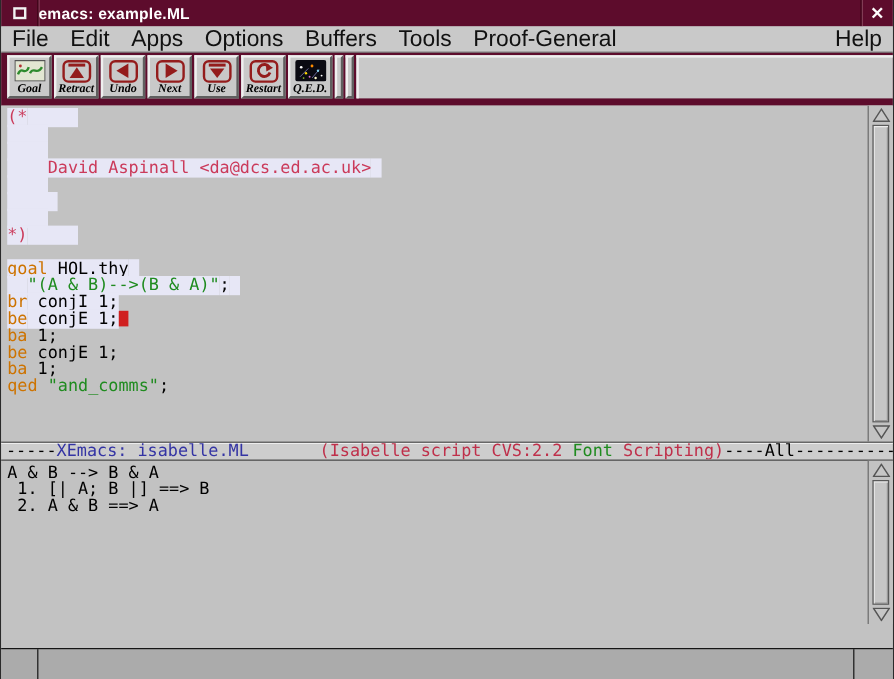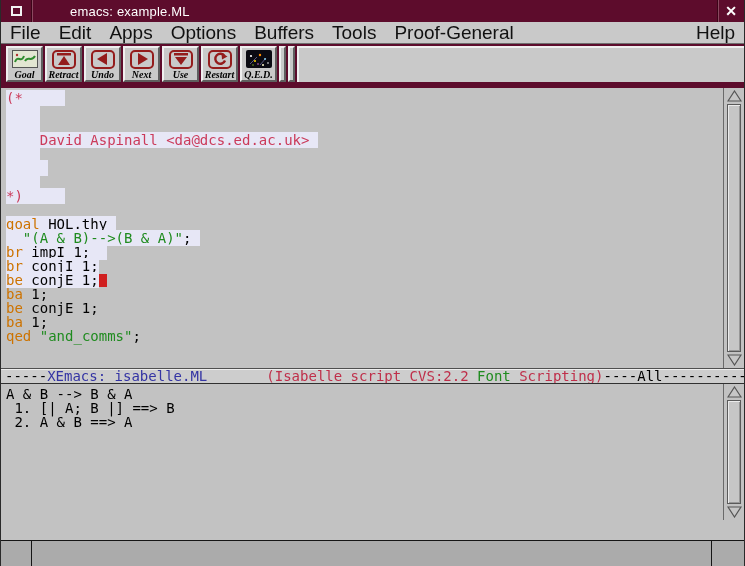--- a/index.html
+++ b/index.html
@@ -6,22 +6,22 @@
   html,body { width:745px; height:566px; background:#c2c2c2; overflow:hidden;
               font-family:"Liberation Sans", sans-serif; }
   .frame { width:745px; height:566px; display:flex; flex-direction:column;
            border-left:1px solid #2a2a2a; border-right:1px solid #2a2a2a; background:#c2c2c2; }
 
   
   .titlebar { height:22px; background:var(--titlebar); display:flex; align-items:center; flex:0 0 auto; }
   .tb-iconbox { width:30px; height:22px; display:flex; align-items:center; justify-content:center; }
   .tb-sq { width:11px; height:10px; border:2px solid #f2f2f2; }
   .tb-sep { width:1px; height:22px; background:#3c0518; box-shadow:1px 0 0 #8a4a60; }
-  .tb-title { color:#ffffff; font-weight:normal; font-size:13px; padding-left:10px; flex:1;
-              letter-spacing:0.2px;margin-left:28px; }
+  .tb-title { color:#ffffff; font-weight:bold; font-size:13px; flex:1;
+              letter-spacing:0.2px; }
   .tb-close { width:26px; height:22px; color:#ffffff; font-weight:bold; font-size:14px;
               display:flex; align-items:center; justify-content:center; }
 
   
   .menubar { height:22px; background:#c9c9c9; display:flex; align-items:center; font-size:19px;
              color:#111; border-bottom:1px solid #6e6e6e; flex:0 0 auto; }
   .menu-item { padding:0 9px; line-height:21px; }
   .menu-spacer { flex:1; }
 
   
@@ -207,21 +207,20 @@
         <div class="line"><span class="tx hl">    </span></div>
         <div class="line"><span class="tx hl">    </span></div>
         <div class="line"><span class="tx hl">    </span><span class="cm hl">David Aspinall &lt;da@dcs.ed.ac.uk&gt;</span><span class="tx hl"> </span></div>
         <div class="line"><span class="tx hl">    </span></div>
         <div class="line"><span class="tx hl">    </span><span class="tx hl"> </span></div>
         <div class="line"><span class="tx hl">    </span></div>
         <div class="line"><span class="cm hl">*)</span><span class="tx hl">     </span></div>
         <div class="line"></div>
         <div class="line"><span class="kw hl">goal</span><span class="tx hl"> HOL.thy</span><span class="tx hl"> </span></div>
         <div class="line"><span class="tx hl">  </span><span class="str hl">"(A &amp; B)--&gt;(B &amp; A)"</span><span class="tx hl">;</span><span class="tx hl"> </span></div>
-        <div class="line"><span class="kw hl">br</span><span class="tx hl"> impI 1;</span><span class="tx hl">  </span></div>
         <div class="line"><span class="kw hl">br</span><span class="tx hl"> conjI 1;</span></div>
         <div class="line"><span class="kw hl">be</span><span class="tx hl"> conjE 1;</span><span class="cursor"></span></div>
         <div class="line"><span class="kw">ba</span><span class="tx"> 1;</span></div>
         <div class="line"><span class="kw">be</span><span class="tx"> conjE 1;</span></div>
         <div class="line"><span class="kw">ba</span><span class="tx"> 1;</span></div>
         <div class="line"><span class="kw">qed</span><span class="tx"> </span><span class="str">"and_comms"</span><span class="tx">;</span></div>
       </div>
     <div class="vscroll">
       <div class="sb-arrow">
         <svg width="15" height="12">

